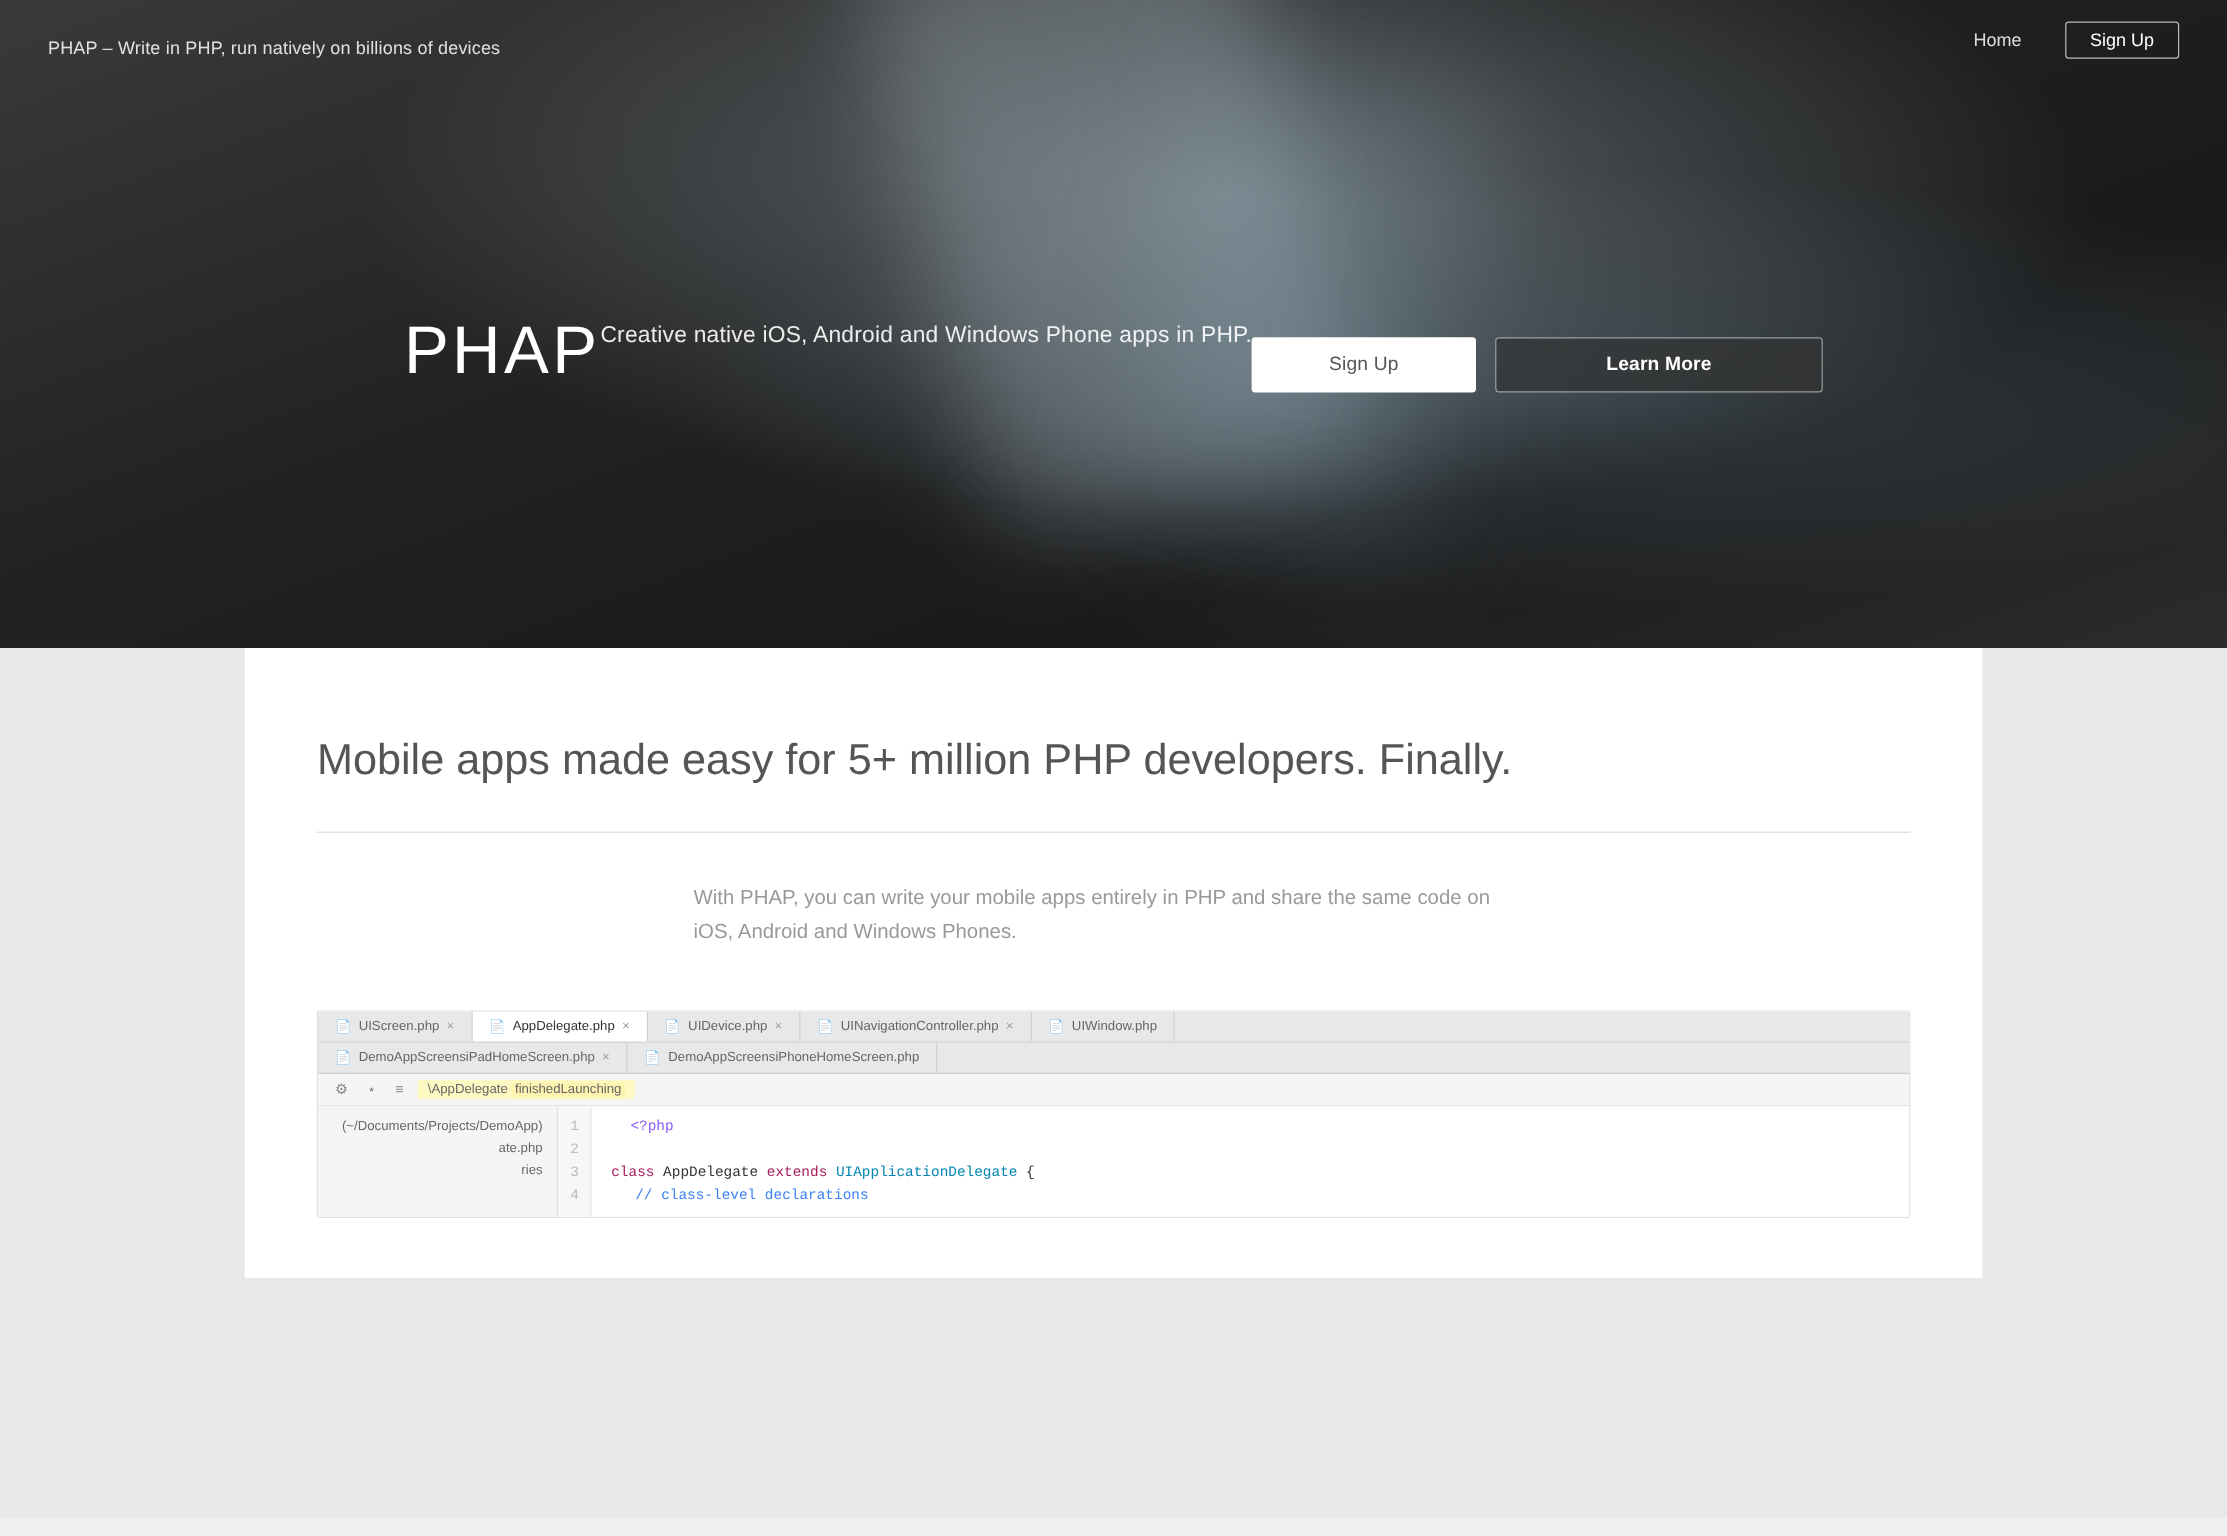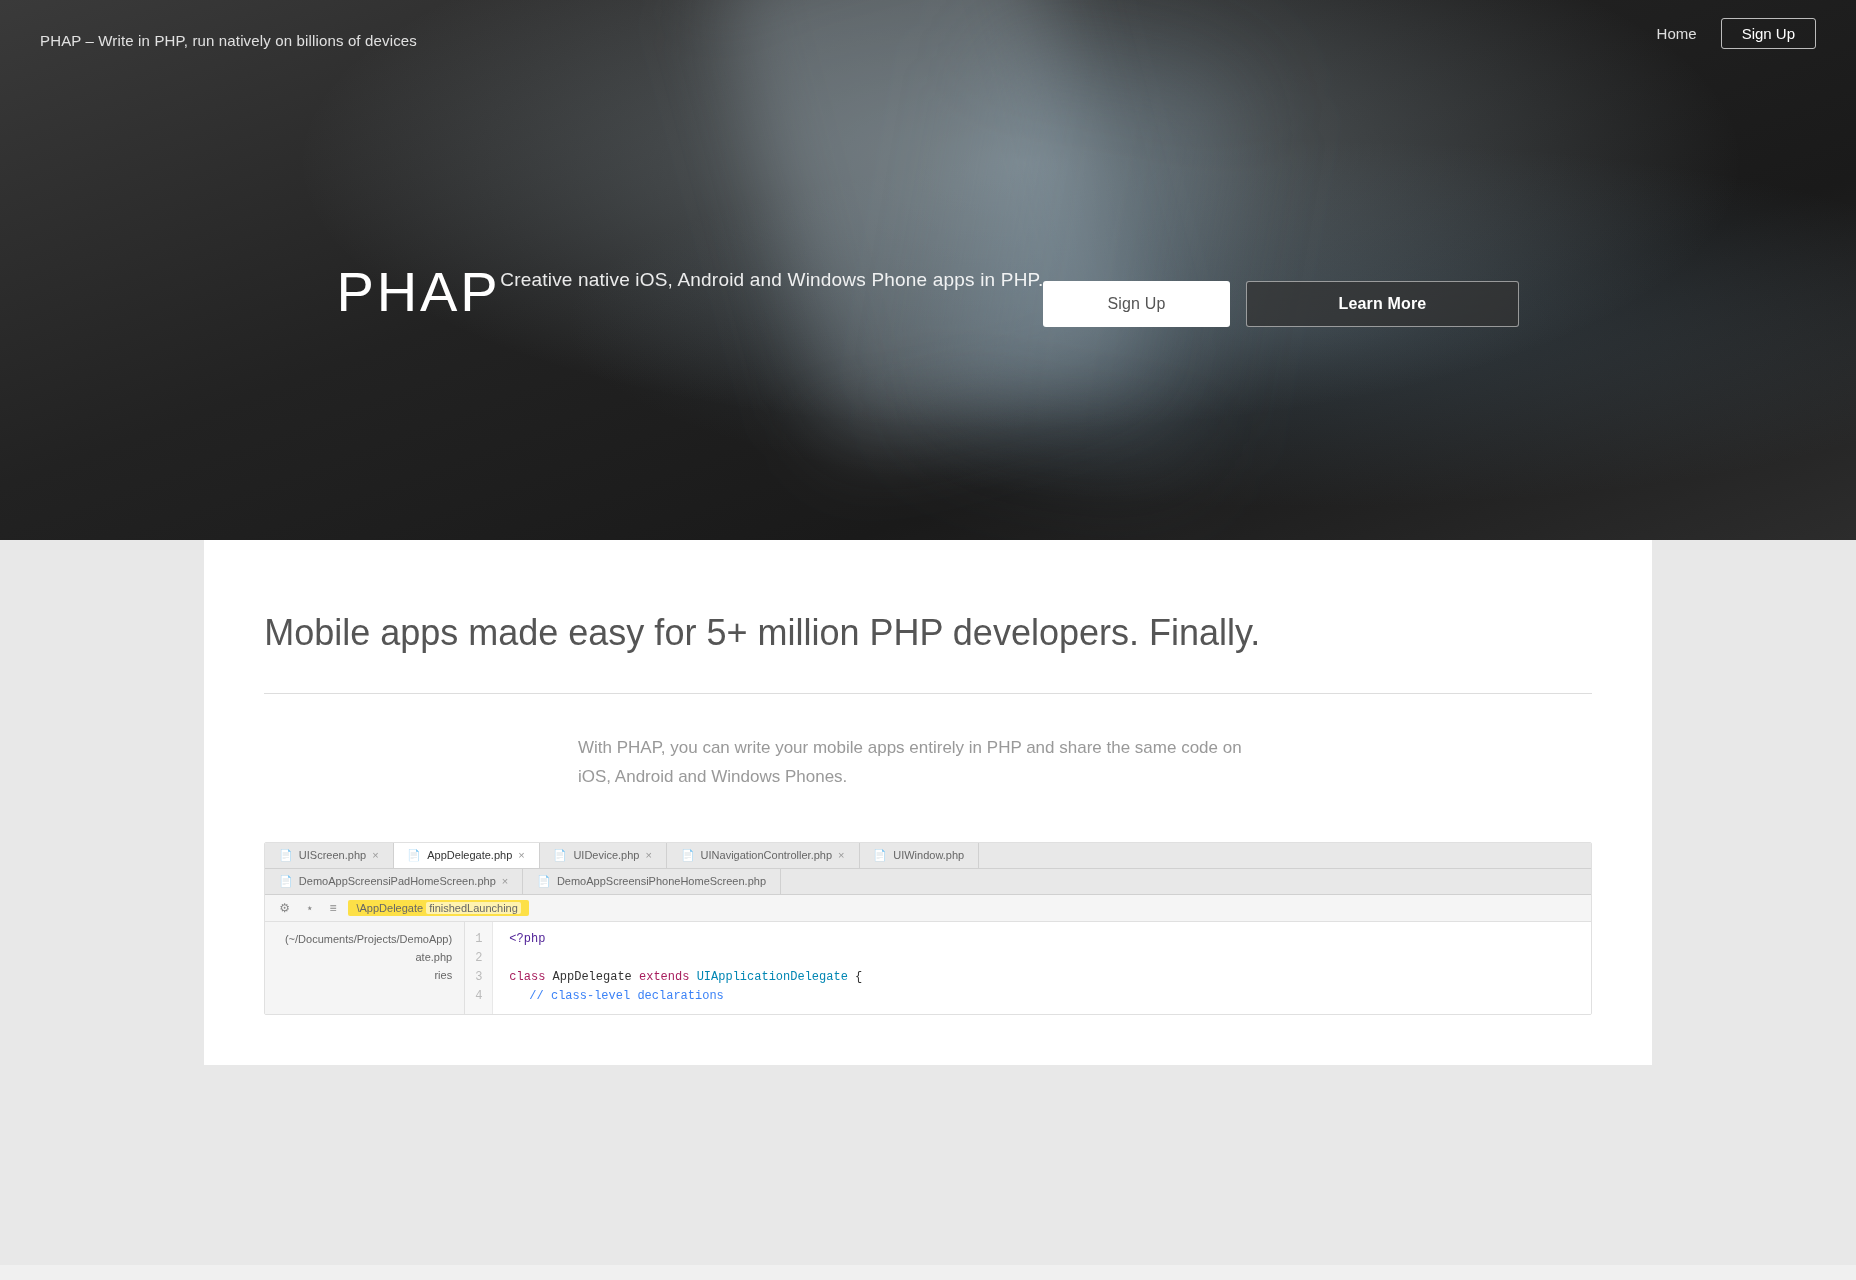--- a/index.html
+++ b/index.html
@@ -73,21 +73,21 @@
     .navbar-brand {
       color: rgba(255,255,255,0.85);
       font-size: 15px;
       font-weight: 400;
       letter-spacing: 0.01em;
     }
 
     .navbar-nav {
       display: flex;
       align-items: center;
-      gap: 24px;
+      gap: 36px;
     }
 
     .nav-link {
       color: rgba(255,255,255,0.85);
       font-size: 15px;
       font-weight: 400;
       text-decoration: none;
       cursor: pointer;
     }
 
@@ -246,21 +246,21 @@
       border: none;
       color: #888;
       font-size: 12px;
       cursor: pointer;
       padding: 2px 4px;
     }
 
     .editor-path {
       font-size: 11px;
       color: #666;
-      background: #fde047;
+      background: #fef9c3;
       padding: 2px 8px;
       border-radius: 2px;
     }
 
     .editor-body {
       display: flex;
       background: #fff;
     }
 
     .line-numbers {
@@ -279,21 +279,21 @@
       padding: 8px 16px;
       font-family: 'Courier New', monospace;
       font-size: 12px;
       line-height: 1.6;
       color: #333;
     }
 
     .code-keyword { color: #a71d5d; }
     .code-class { color: #0086b3; }
     .code-comment { color: #3b82f6; }
-    .code-tag { color: #4c1d95; }
+    .code-tag { color: #8b5cf6; margin-left: 16px; }
 
     .sidebar-panel {
       display: flex;
     }
 
     .left-sidebar {
       width: 200px;
       background: #f5f5f5;
       border-right: 1px solid #e0e0e0;
       font-size: 11px;

